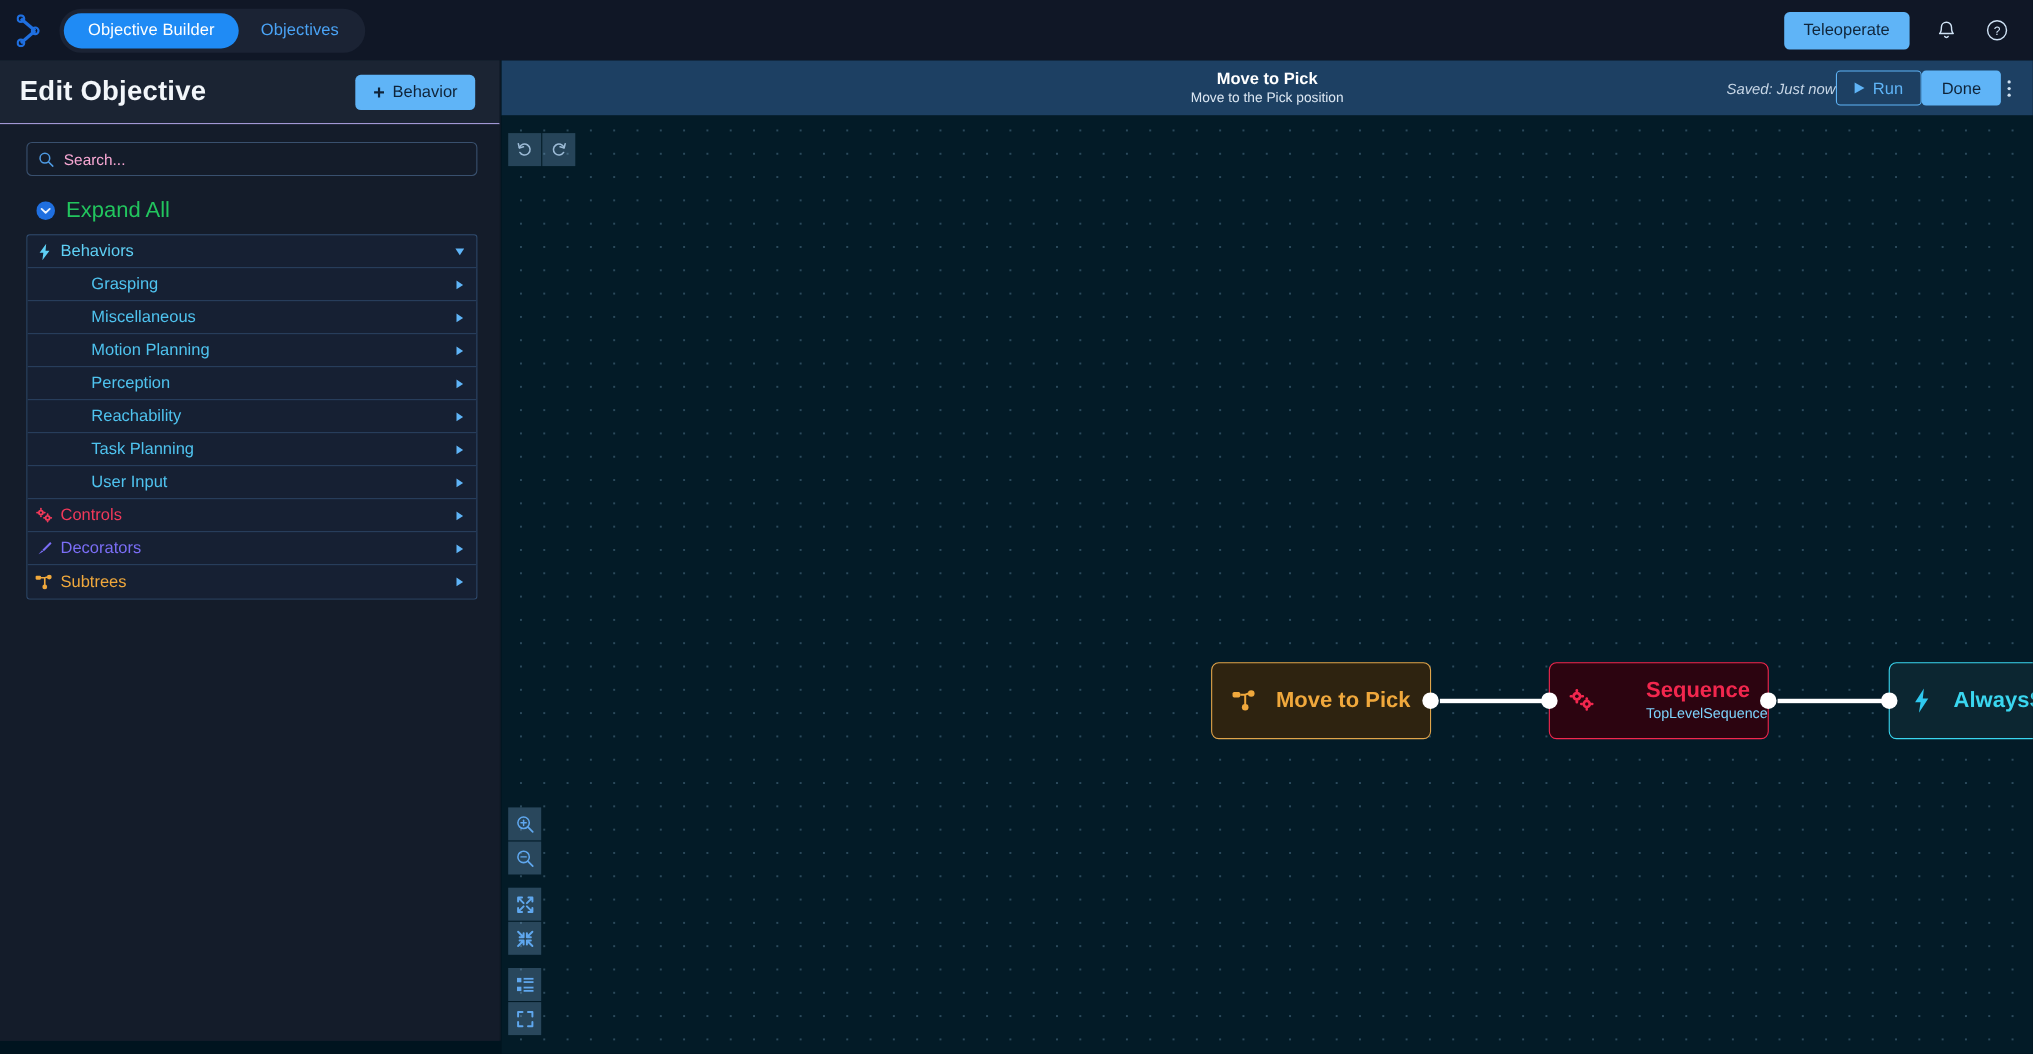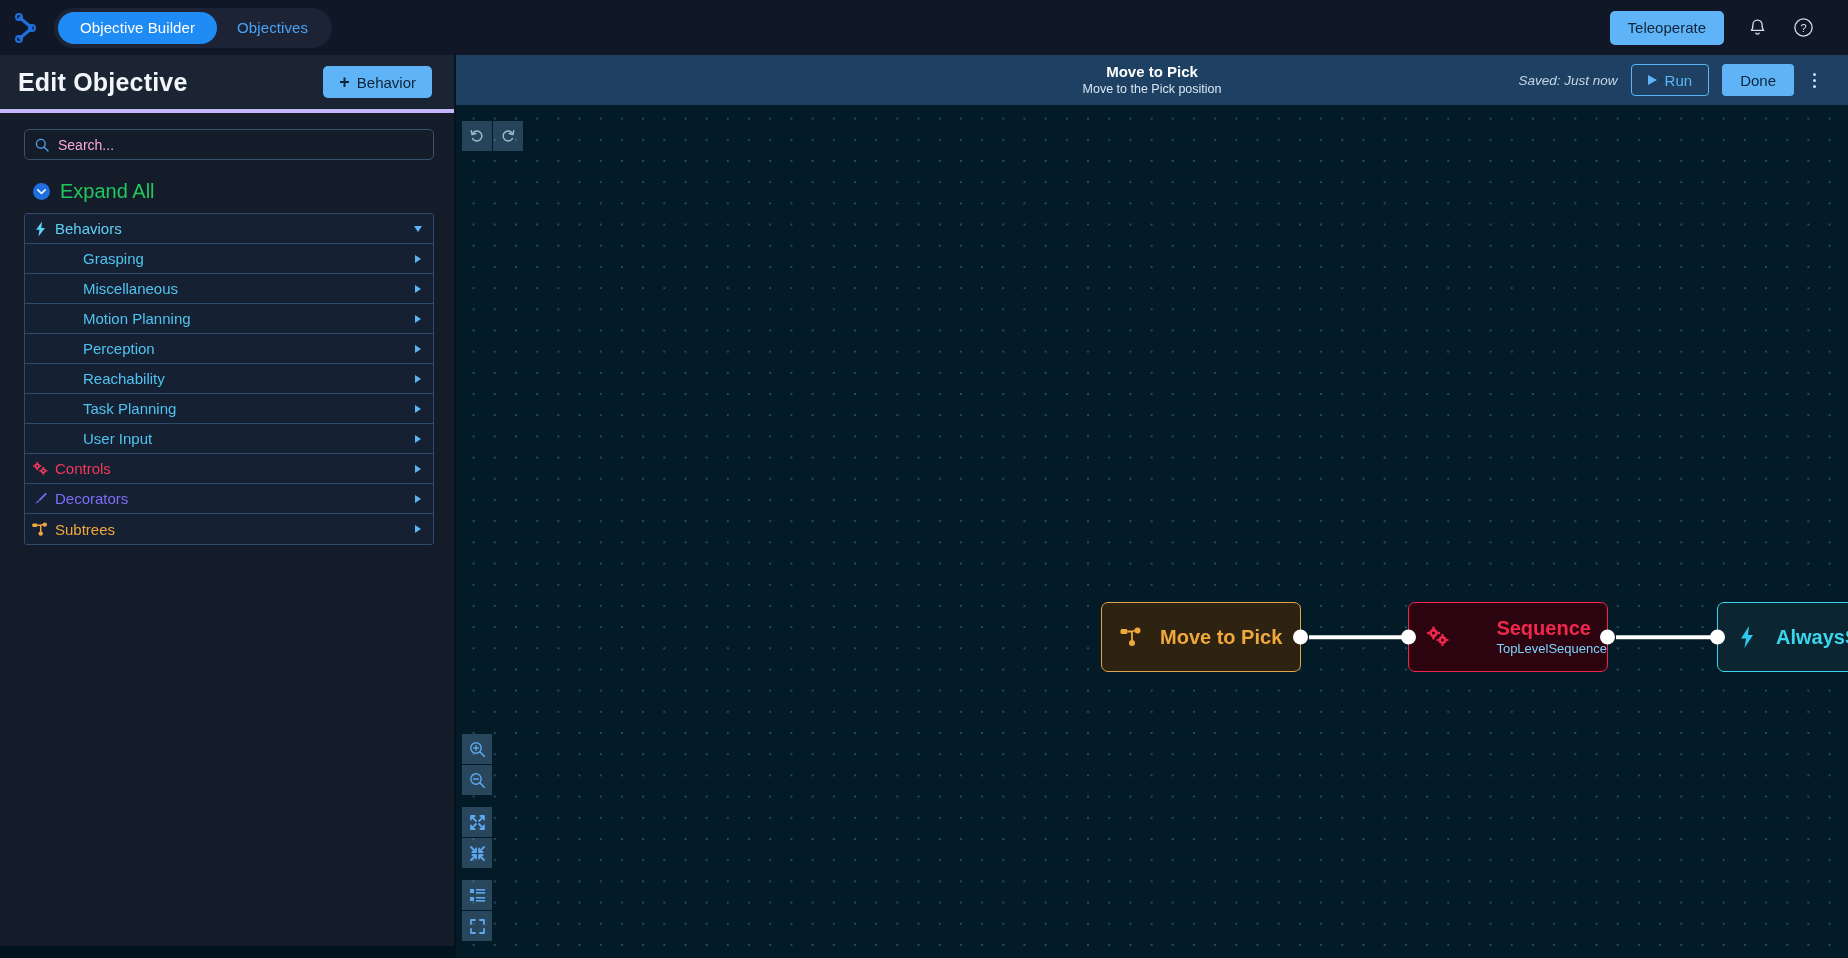--- a/index.html
+++ b/index.html
@@ -27,38 +27,38 @@
   .tabpill .tab {
     height: 32px; border-radius: 16px;
     display: flex; align-items: center; justify-content: center;
     padding: 0 22px; font-size: 15px; letter-spacing: .1px;
     color: #4aa3f5; cursor: pointer; white-space: nowrap;
   }
   .tabpill .tab.active { background: #1f8bf5; color: #ffffff; }
 
   .topbar-right {
     margin-left: auto; display: flex; align-items: center; gap: 20px;
-    padding-right: 32px;
+    padding-right: 20px;
   }
   .teleop-btn {
     background: #5fb4f7; color: #10253a; border: none; border-radius: 5px;
     height: 34px; padding: 0 18px; font-size: 15px; cursor: pointer;
     font-family: "Liberation Sans", sans-serif;
   }
   .icon-btn { width: 26px; height: 26px; display:flex; align-items:center; justify-content:center; cursor: pointer; }
 
   
   .leftpanel {
     position: absolute; left: 0; top: 55px; width: 455px; height: 891px;
     background: #1b2433;
     border-right: 1px solid #0d1420;
   }
   .lp-header {
     height: 58px; display: flex; align-items: center;
-    padding: 0 22px 0 18px; border-bottom: 4px solid #c4b5fd;
+    padding: 0 22px 0 18px; border-bottom: 1px solid #c4b5fd;
     background: #1b2433;
   }
   .lp-title { font-size: 25px; color: #f2f6fa; font-weight: bold; letter-spacing: .2px;}
   .behavior-btn {
     margin-left: auto; background: #5fb4f7; color: #0f2338; border: none;
     border-radius: 5px; height: 32px; padding: 0 16px; font-size: 15px;
     display: flex; align-items: center; gap: 7px; cursor: pointer;
     font-family: "Liberation Sans", sans-serif;
   }
   .behavior-btn .plus { font-size: 18px; line-height: 1; font-weight: bold; }
@@ -95,21 +95,21 @@
   .caret-down  { width: 0; height: 0; border-top: 6px solid #5fb4f7; border-left: 4.5px solid transparent; border-right: 4.5px solid transparent; }
 
   
   .canvas-header {
     position: absolute; left: 456px; top: 55px; width: 1392px; height: 50px;
     background: #1d4063; display: flex; align-items: center;
   }
   .ch-center { position: absolute; left: 0; right: 0; text-align: center; }
   .ch-title { font-size: 15px; font-weight: bold; color: #ffffff; line-height: 18px;}
   .ch-sub   { font-size: 12.5px; color: #dbe6f2; line-height: 16px; }
-  .ch-right { margin-left: auto; display: flex; align-items: center; gap: 13px; padding-right: 26px; z-index: 2;}
+  .ch-right { margin-left: auto; display: flex; align-items: center; padding-right: 14px; z-index: 2;}
   .saved-txt { font-style: italic; color: #c7d6e6; font-size: 13.5px; }
   .run-btn {
     border: 1px solid #5fb4f7; background: transparent; color: #5fb4f7;
     border-radius: 4px; height: 32px; padding: 0 16px; font-size: 15px;
     display: flex; align-items: center; gap: 8px; cursor: pointer;
     font-family: "Liberation Sans", sans-serif;
   }
   .run-btn .tri { width: 0; height: 0; border-left: 9px solid #5fb4f7; border-top: 5.5px solid transparent; border-bottom: 5.5px solid transparent; }
   .done-btn {
     background: #5fb4f7; color: #0f2338; border: none; border-radius: 4px;

